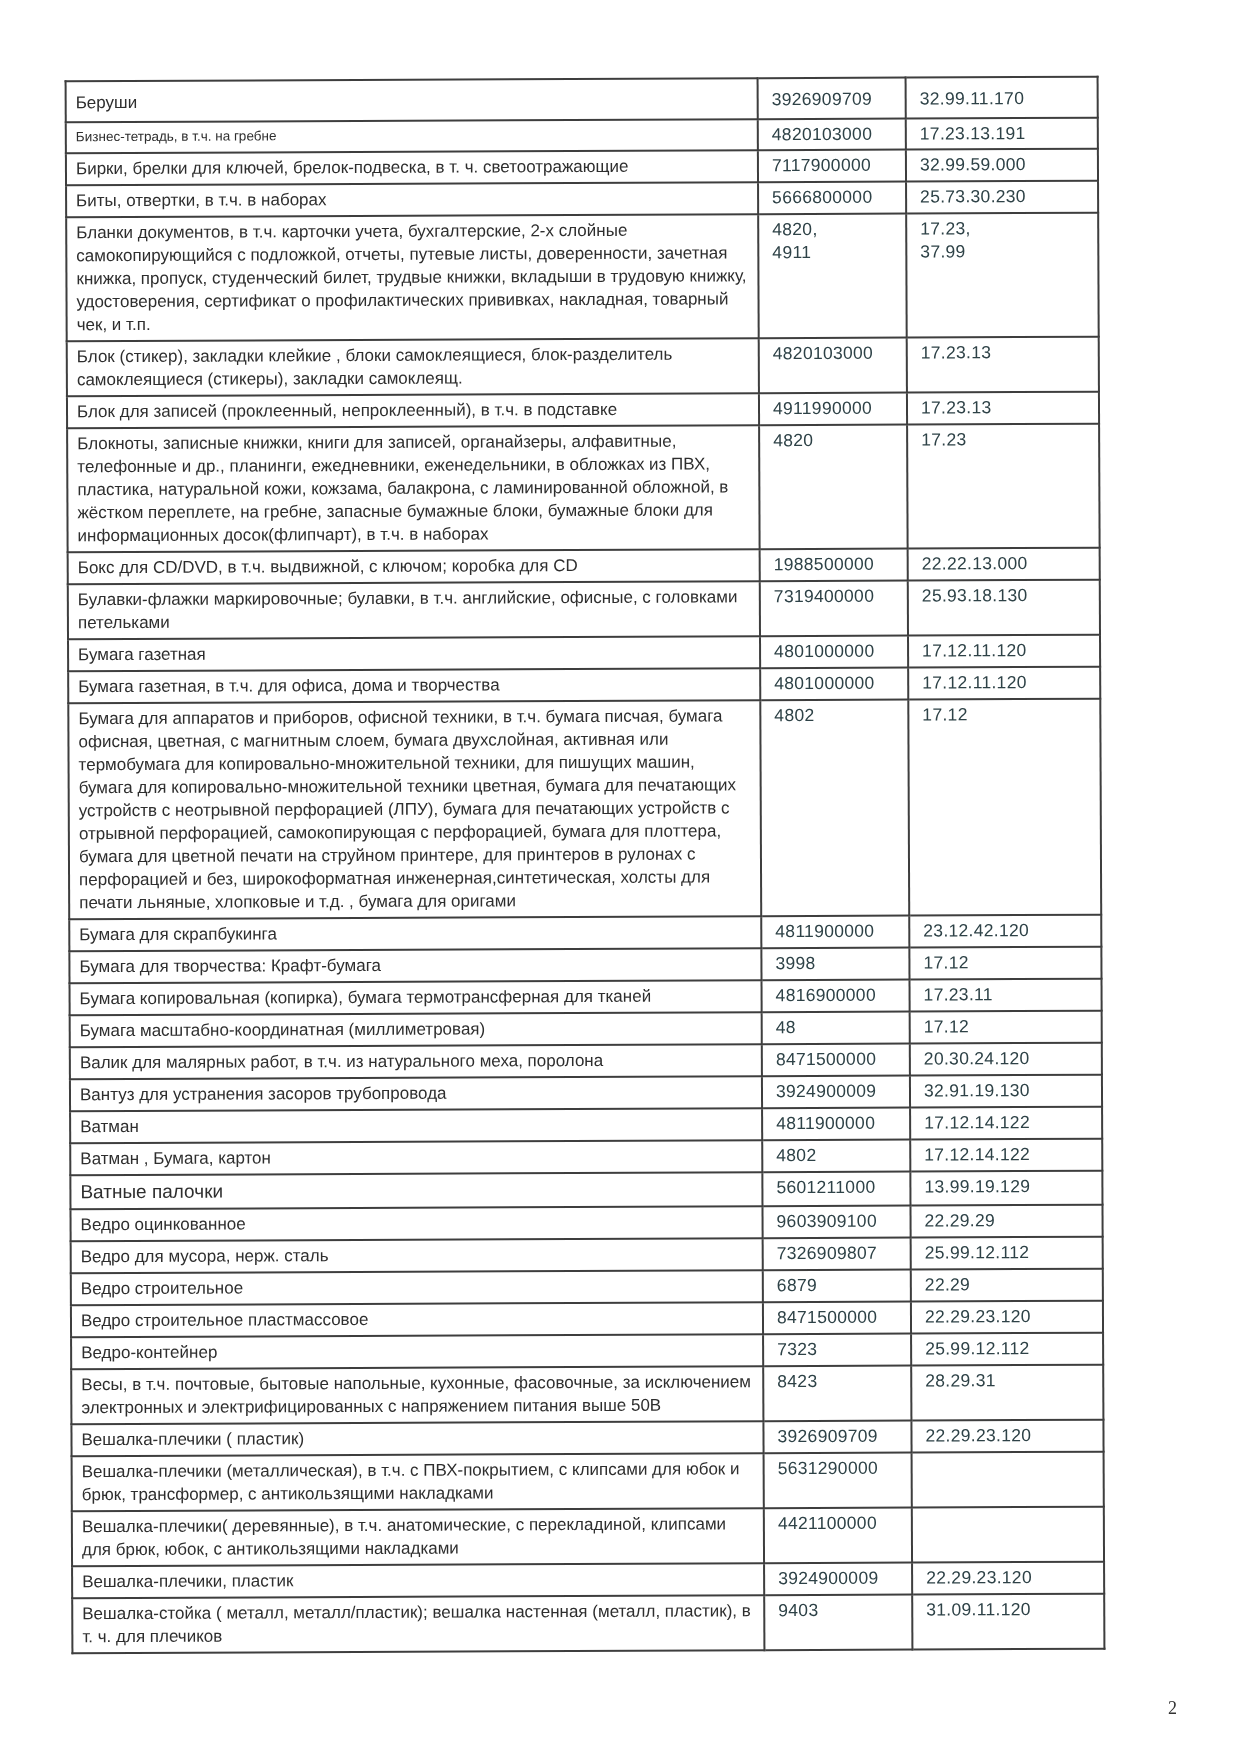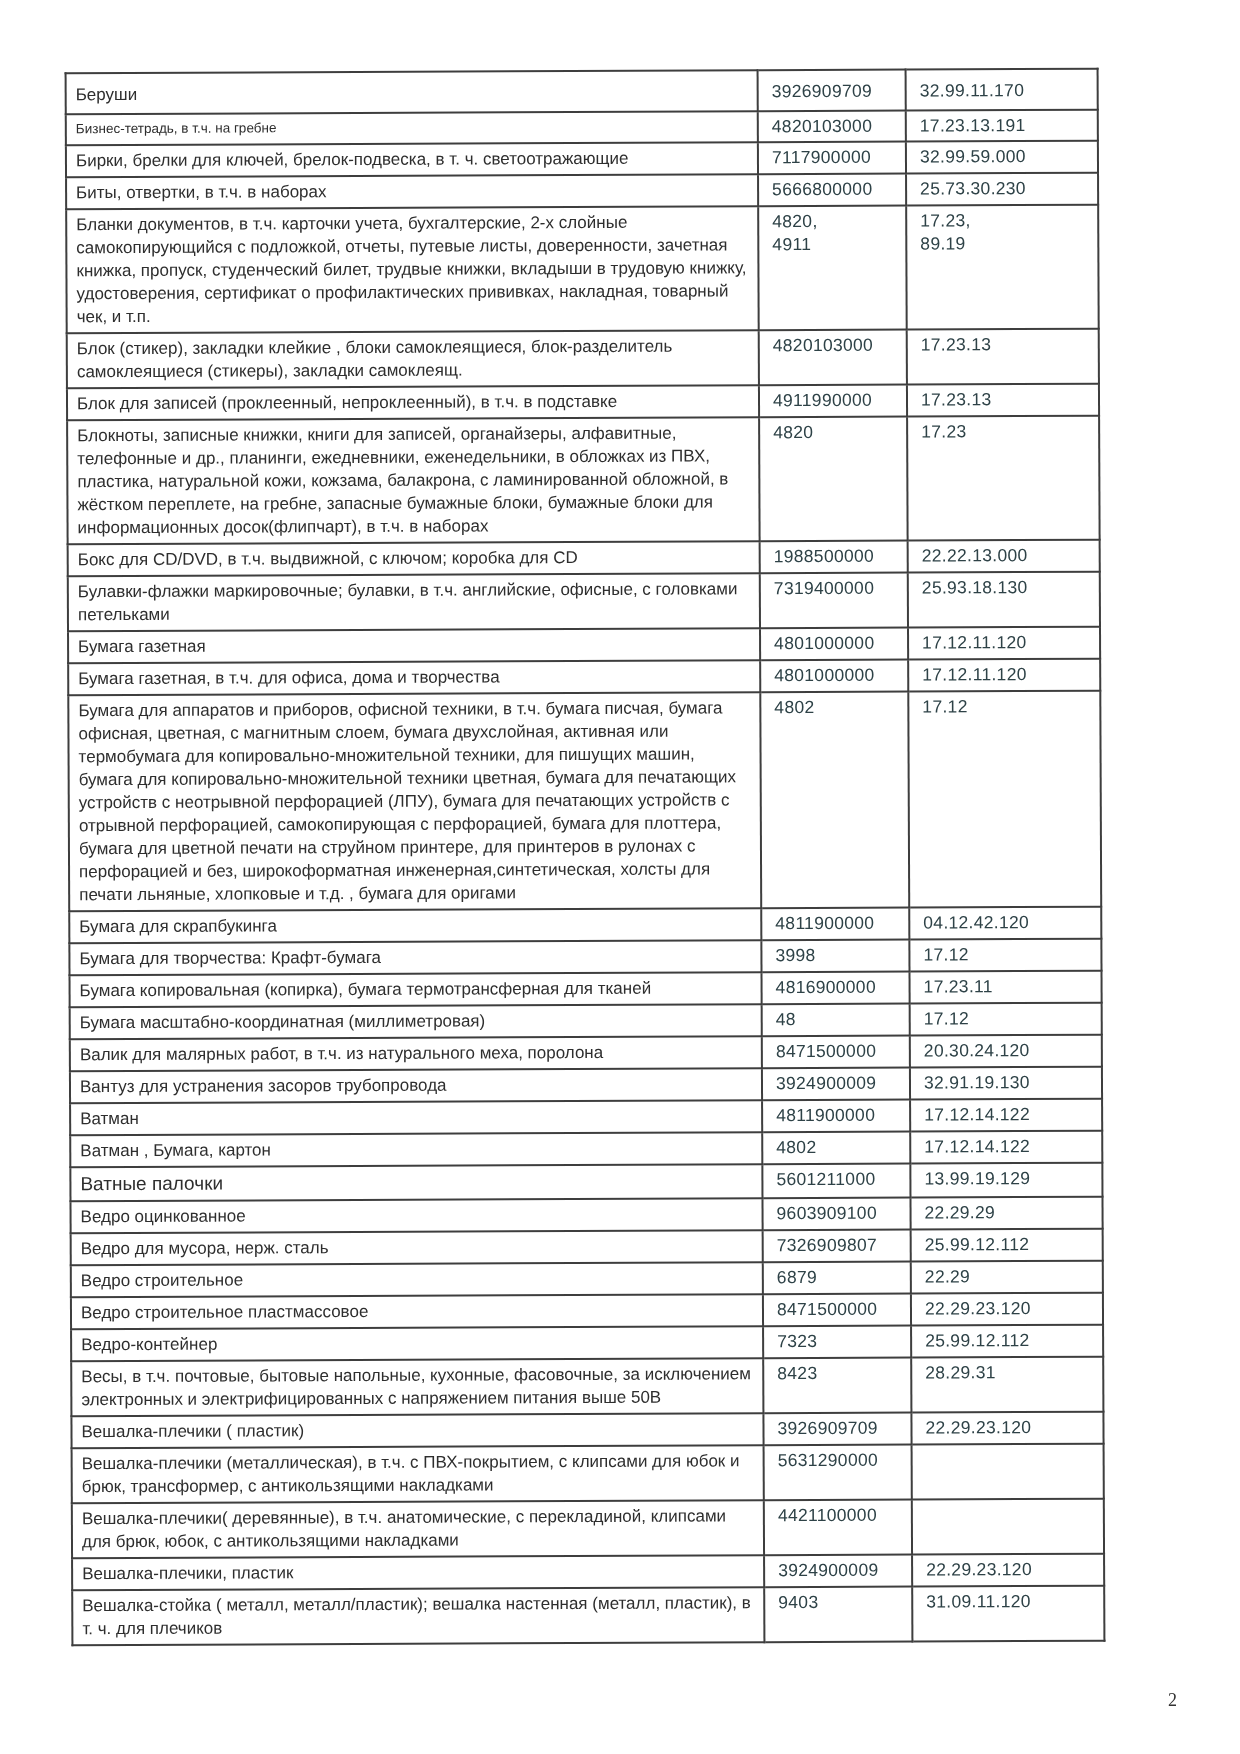--- a/index.html
+++ b/index.html
@@ -9,21 +9,21 @@
   }
   body {
     width: 1240px;
     height: 1754px;
     position: relative;
     font-family: "Liberation Sans", sans-serif;
     overflow: hidden;
   }
   .scan-page {
     position: absolute;
-    left: 0; top: 8px;
+    left: 0; top: 16px;
     width: 1240px; height: 1239px;
     background: #ffffff;
   }
   .codes-table-wrap {
     position: absolute;
     left: 68px;
     top: 62px;
     width: 1032px;
     transform: rotate(-0.25deg);
     transform-origin: 50% 50%;
@@ -106,21 +106,21 @@
           <tr>
             <td class="desc">Биты, отвертки, в т.ч. в наборах</td>
             <td class="code">5666800000</td>
             <td class="cls">25.73.30.230</td>
           </tr>
           <tr>
             <td class="desc">Бланки документов, в т.ч. карточки учета, бухгалтерские,  2-х слойные самокопирующийся с подложкой,  отчеты, путевые листы, доверенности, зачетная книжка, пропуск, студенческий билет, трудвые книжки, вкладыши в трудовую книжку, удостоверения, сертификат о профилактических прививках, накладная, товарный чек, и т.п.</td>
             <td class="code">4820,
 4911</td>
             <td class="cls">17.23,
-89.19</td>
+37.99</td>
           </tr>
           <tr>
             <td class="desc">Блок (стикер), закладки клейкие , блоки самоклеящиеся, блок-разделитель самоклеящиеся (стикеры), закладки самоклеящ.</td>
             <td class="code">4820103000</td>
             <td class="cls">17.23.13</td>
           </tr>
           <tr>
             <td class="desc">Блок для записей (проклеенный, непроклеенный), в т.ч. в подставке</td>
             <td class="code">4911990000</td>
             <td class="cls">17.23.13</td>
@@ -151,21 +151,21 @@
             <td class="cls">17.12.11.120</td>
           </tr>
           <tr>
             <td class="desc">Бумага для аппаратов и приборов, офисной техники, в т.ч. бумага писчая, бумага офисная, цветная, с магнитным слоем, бумага двухслойная, активная или термобумага для копировально-множительной техники, для пишущих машин, бумага для копировально-множительной техники цветная, бумага для печатающих устройств с неотрывной перфорацией (ЛПУ), бумага для печатающих устройств с отрывной перфорацией, самокопирующая с перфорацией, бумага для плоттера, бумага для цветной печати на струйном принтере, для принтеров в рулонах с перфорацией и без, широкоформатная инженерная,синтетическая, холсты для печати льняные, хлопковые и т.д. , бумага для оригами</td>
             <td class="code">4802</td>
             <td class="cls">17.12</td>
           </tr>
           <tr>
             <td class="desc">Бумага для скрапбукинга</td>
             <td class="code">4811900000</td>
-            <td class="cls">04.12.42.120</td>
+            <td class="cls">23.12.42.120</td>
           </tr>
           <tr>
             <td class="desc">Бумага для творчества: Крафт-бумага</td>
             <td class="code">3998</td>
             <td class="cls">17.12</td>
           </tr>
           <tr>
             <td class="desc">Бумага копировальная (копирка), бумага термотрансферная для  тканей</td>
             <td class="code">4816900000</td>
             <td class="cls">17.23.11</td>

